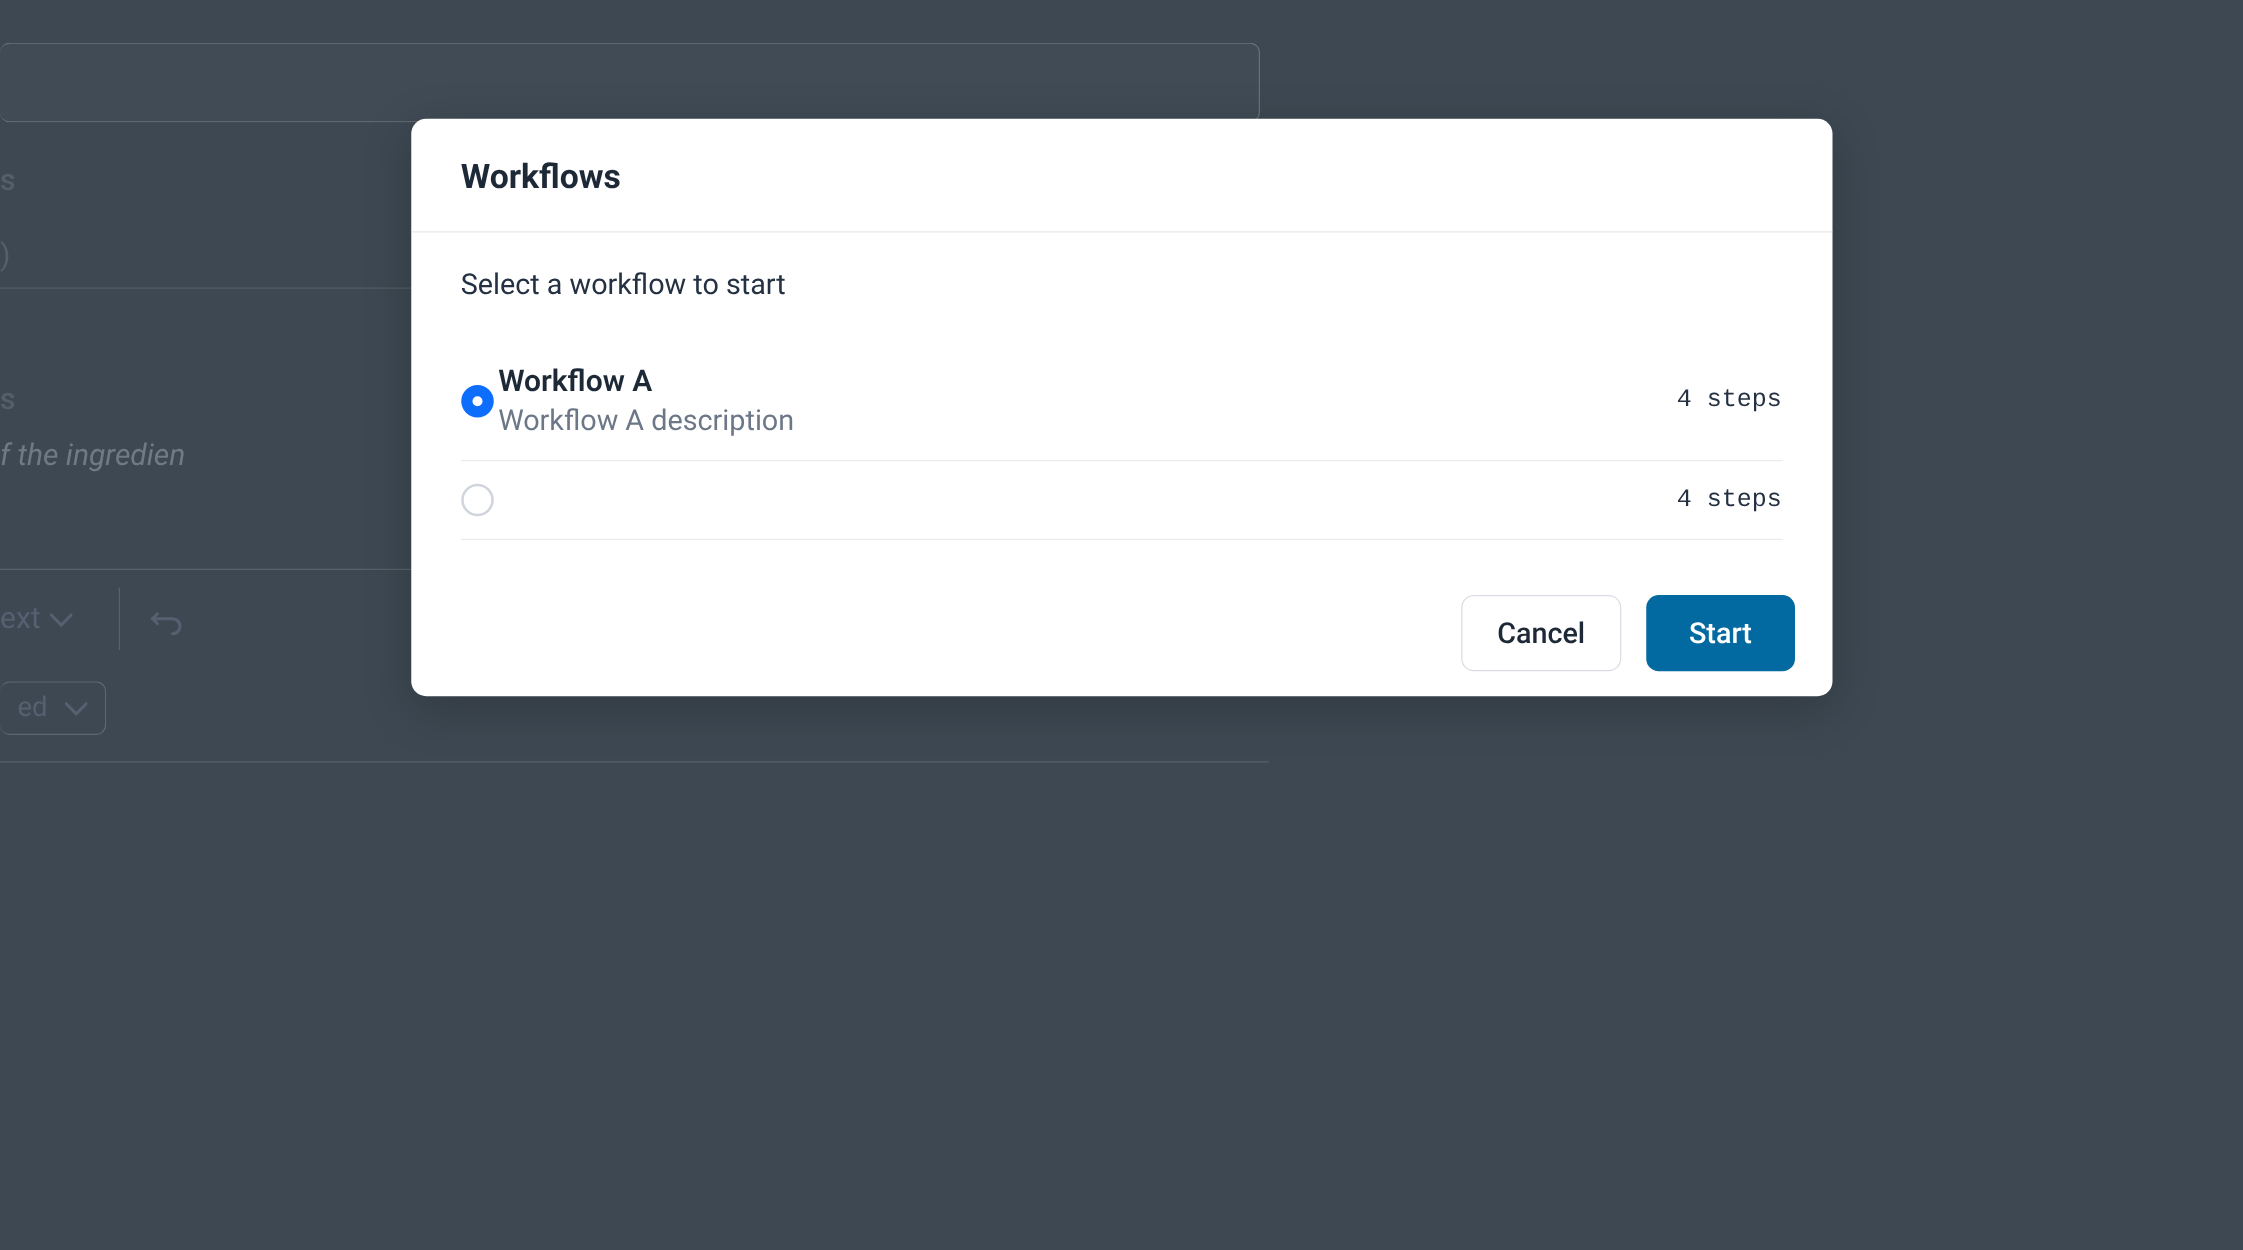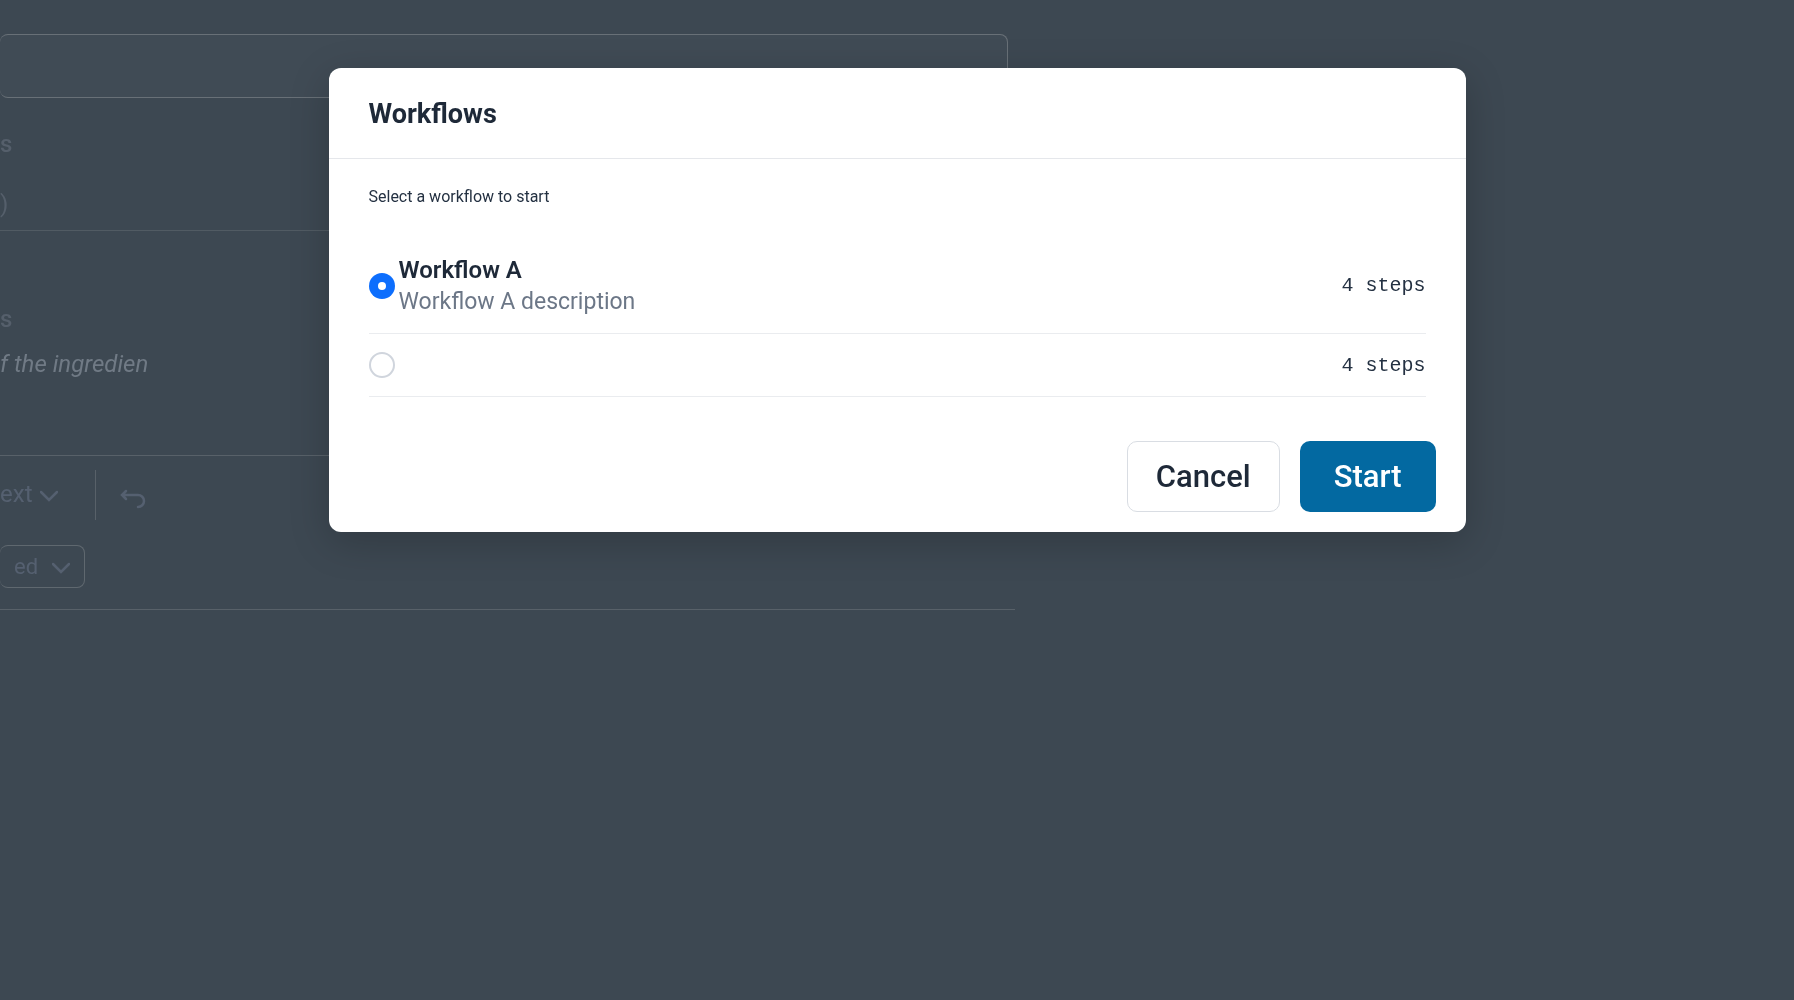--- a/index.html
+++ b/index.html
@@ -140,21 +140,21 @@
     
     .modal-overlay {
       position: absolute;
       top: 0;
       left: 0;
       width: 100%;
       height: 100%;
       display: flex;
       align-items: flex-start;
       justify-content: center;
-      padding-top: 68px;
+      padding-top: 95px;
     }
     
     .modal {
       width: 1137px;
       background: #ffffff;
       border-radius: 12px;
       box-shadow: 0 10px 40px rgba(0,0,0,0.2);
       overflow: hidden;
     }
     
@@ -167,21 +167,21 @@
       font-size: 27px;
       font-weight: 700;
       color: #1e2938;
     }
     
     .modal-body {
       padding: 28px 40px 0 40px;
     }
     
     .modal-subtitle {
-      font-size: 16px;
+      font-size: 23px;
       color: #243142;
       font-weight: 400;
       margin-bottom: 50px;
     }
     
     .workflow-list {
       display: flex;
       flex-direction: column;
     }
     
@@ -256,21 +256,21 @@
     
     .modal-footer {
       display: flex;
       justify-content: flex-end;
       gap: 20px;
       padding: 44px 30px 20px 40px;
     }
     
     .btn {
       padding: 16px 28px;
-      font-size: 31px;
+      font-size: 23px;
       font-weight: 500;
       border-radius: 10px;
       cursor: pointer;
       border: none;
       font-family: inherit;
     }
     
     .btn-secondary {
       background: #ffffff;
       color: #1e2938;

